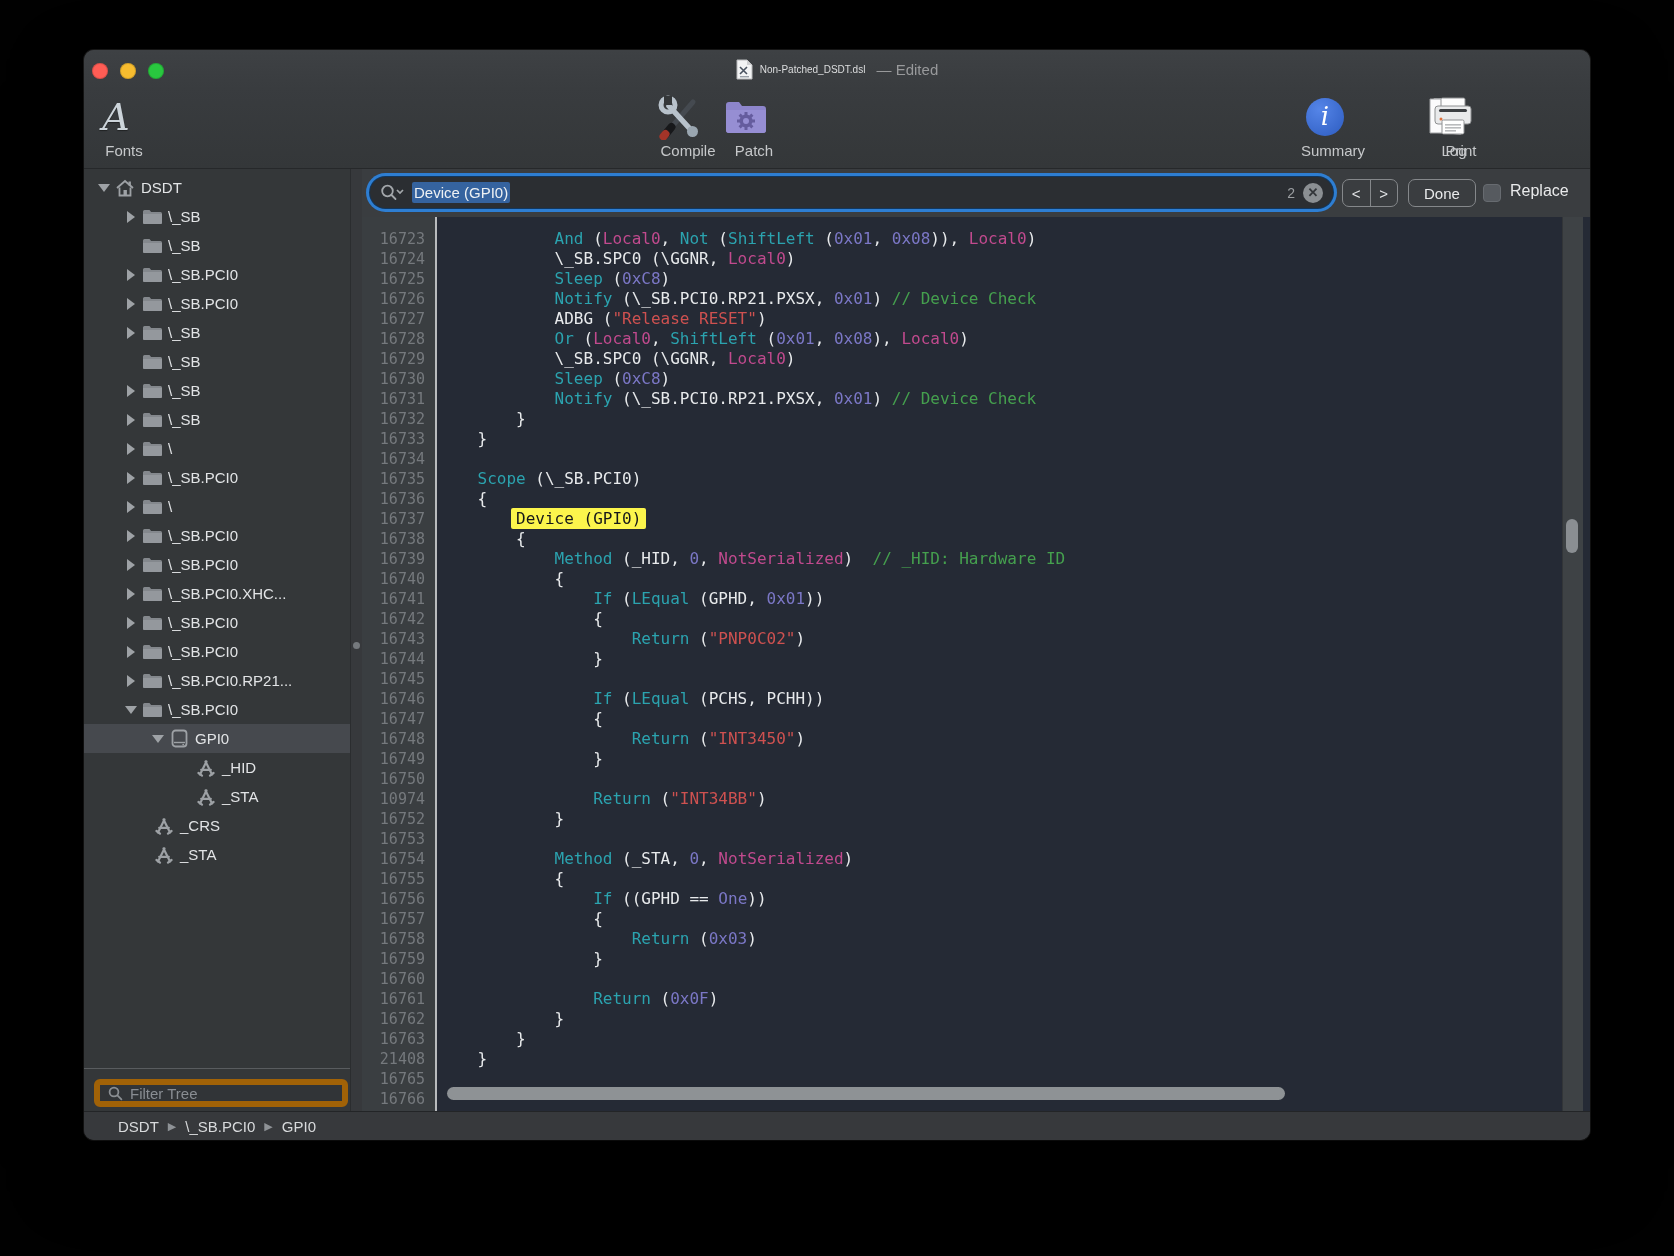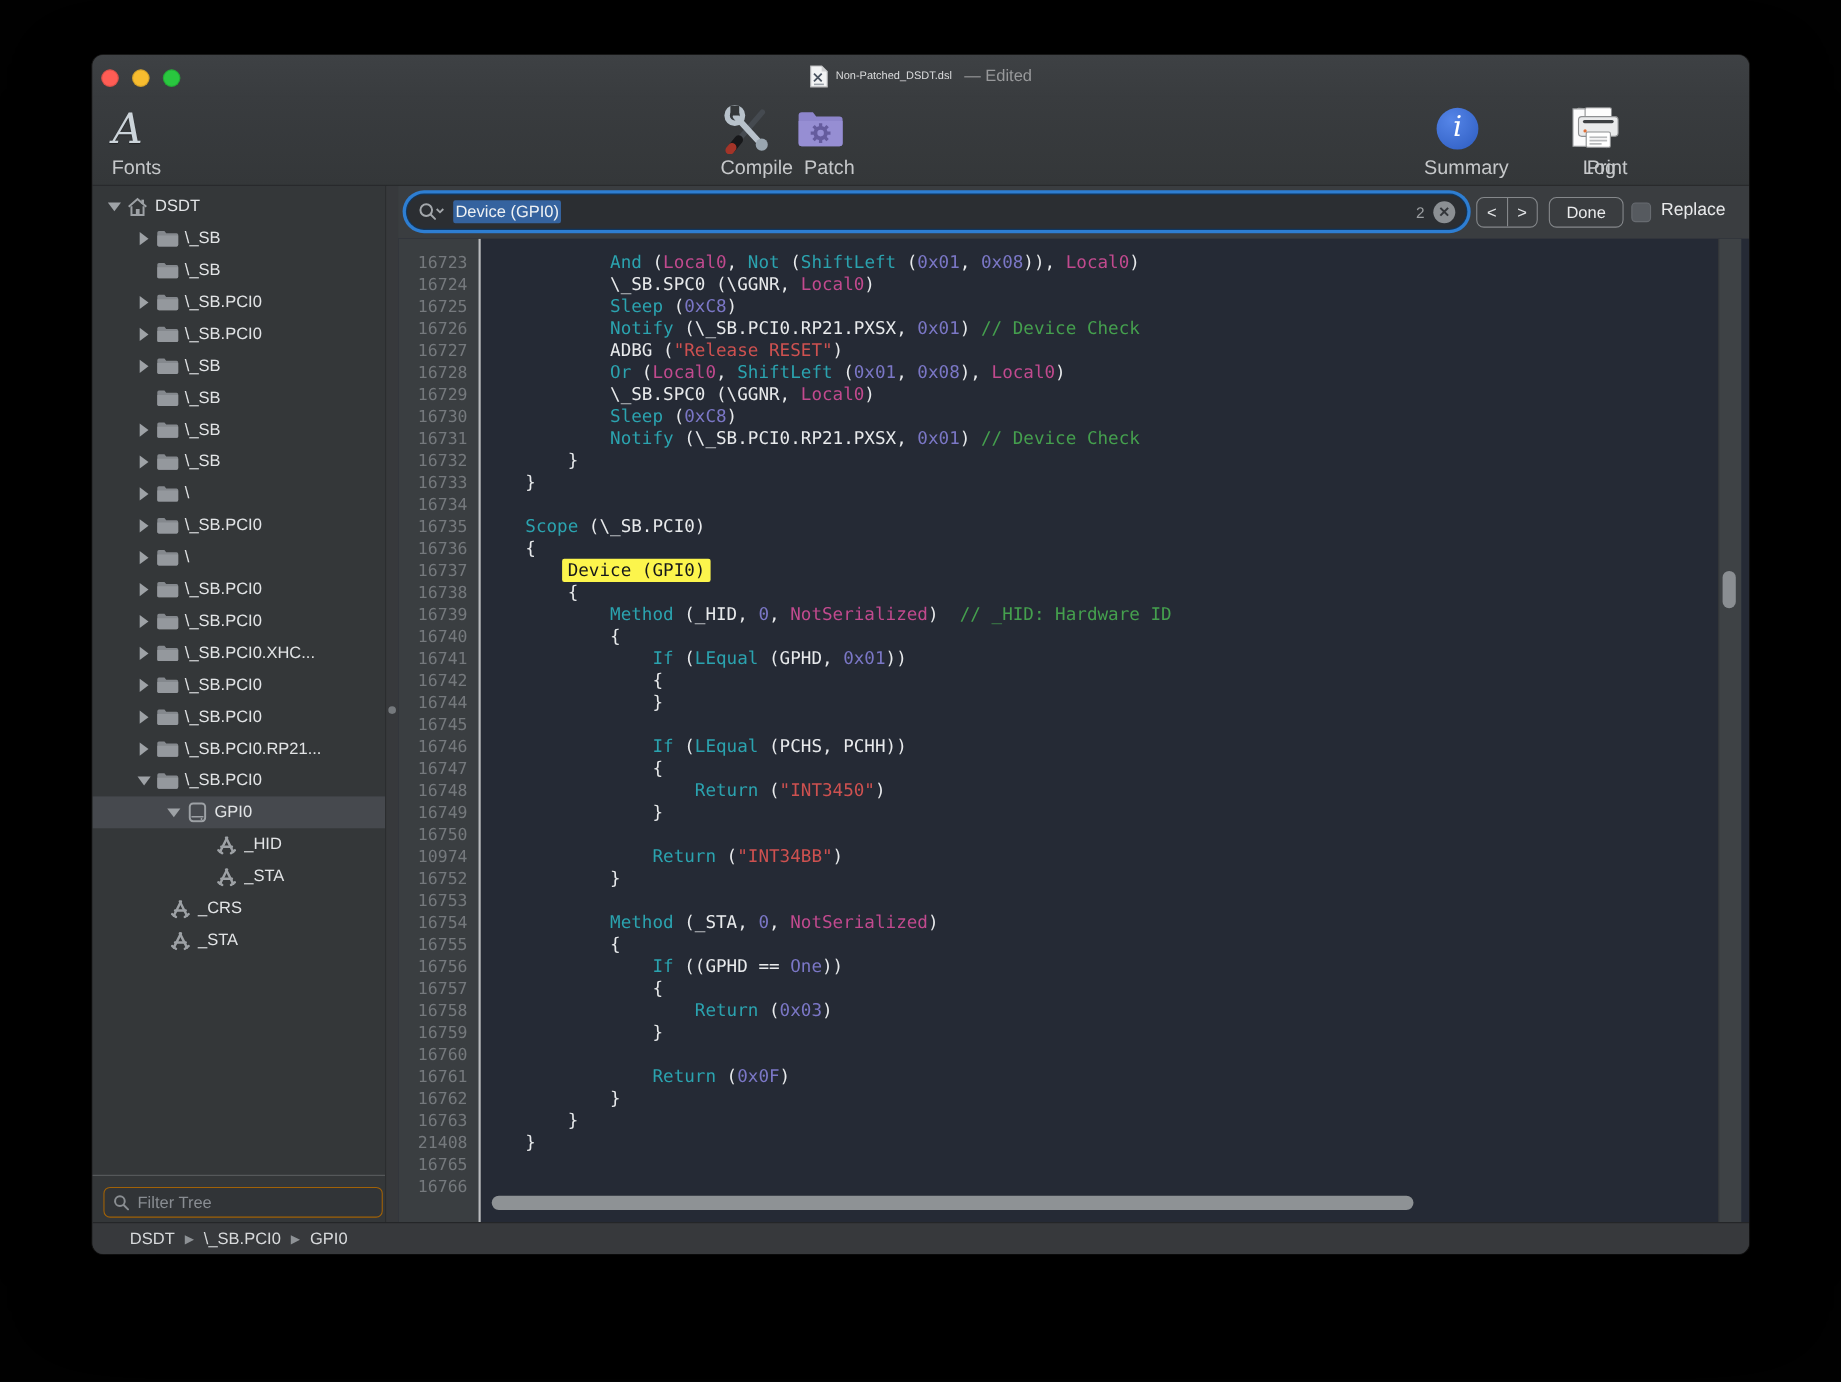--- a/index.html
+++ b/index.html
@@ -15,37 +15,37 @@
   .tl.yellow{left:36px;background:#f7bc2f;box-shadow:inset 0 0 0 1px rgba(0,0,0,.15);}
   .tl.green{left:64px;background:#29c73f;box-shadow:inset 0 0 0 1px rgba(0,0,0,.15);}
   .titlegroup{position:absolute;left:0;right:0;top:0;height:38px;display:flex;align-items:center;justify-content:center;gap:7px;}
   .doc-icon{width:17px;height:21px;position:relative;flex:0 0 17px;}
   .title-text{font-size:10px;color:#dcddde;white-space:pre;}
   .title-suffix{font-size:15px;color:#98999b;white-space:pre;}
   
   .toolbar{position:relative;height:80px;flex:0 0 80px;background:linear-gradient(#393c3f,#343739);border-bottom:1px solid #26282a;}
   .tb-item{position:absolute;top:5px;width:64px;height:72px;display:flex;flex-direction:column;align-items:center;justify-content:flex-start;cursor:default;}
   .tb-icon{height:48px;display:flex;align-items:center;justify-content:center;}
-  .tb-label{font-size:18px;color:#c6c8ca;margin-top:1px;margin-left:16px;}
+  .tb-label{font-size:15px;color:#c6c8ca;margin-top:1px;margin-left:16px;}
   .fonts-glyph{font-family:"DejaVu Serif",serif;font-style:italic;font-size:38px;color:#ccd4da;line-height:42px;text-shadow:0 1px 1px rgba(0,0,0,.4);}
   .summary-circle{width:38px;height:38px;border-radius:50%;background:radial-gradient(circle at 35% 30%,#5585e8,#2d5cc0);
        display:flex;align-items:center;justify-content:center;font-family:"DejaVu Serif",serif;font-style:italic;
        font-size:26px;color:#fff;padding-bottom:2px;box-sizing:border-box;}
   
   .main{position:relative;flex:1 1 auto;display:flex;min-height:0;}
   
   .sidebar{position:relative;width:266px;flex:0 0 266px;background:#343739;}
   .treebox{position:absolute;left:0;top:0;width:266px;height:900px;border-bottom:1px solid #595c5f;overflow:hidden;padding-top:4px;box-sizing:border-box;}
   .tree-row{height:29px;display:flex;align-items:center;color:#e2e4e6;font-size:15px;white-space:nowrap;}
   .tree-row.selected{background:#46494e;}
   .disc{width:15px;flex:0 0 15px;display:flex;align-items:center;justify-content:center;}
   .disc .tri-closed{width:0;height:0;border-top:6px solid transparent;border-bottom:6px solid transparent;border-left:8px solid #9ea2a6;}
   .disc .tri-open{width:0;height:0;border-left:6px solid transparent;border-right:6px solid transparent;border-top:8px solid #9ea2a6;}
   .tree-ic{width:22px;flex:0 0 22px;display:flex;align-items:center;justify-content:center;margin:0 5px 0 3px;}
-  .filterbox{position:absolute;left:10px;top:910px;width:254px;height:28px;border:1px solid #a16207;border-radius:6px;
+  .filterbox{position:absolute;left:10px;top:910px;width:254px;height:28px;border:6px solid #a16207;border-radius:6px;
              background:#313437;display:flex;align-items:center;box-sizing:border-box;padding-left:8px;gap:7px;}
   .filter-ph{font-size:15px;color:#898d92;}
   
   .divider{position:relative;width:12px;flex:0 0 12px;background:#37393c;border-left:1px solid #2b2d2f;box-sizing:border-box;}
   .dimple{position:absolute;left:2px;top:473px;width:7px;height:7px;border-radius:50%;background:#75797d;}
   
   .editor{position:relative;flex:1 1 auto;display:flex;flex-direction:column;min-width:0;}
   .findbar{position:relative;height:48px;flex:0 0 48px;background:#3a3d40;}
   .findfield{position:absolute;left:8px;top:8px;width:963px;height:31px;border-radius:16px;background:#2b2e32;
              box-shadow:0 0 0 1px #11375f,0 0 0 4px #2e7ed2;display:flex;align-items:center;box-sizing:border-box;padding:0 10px;}
@@ -568,20 +568,21 @@
               <div class="cl-row"><span class="cl-num">16733</span><span class="cl-code"><span class="tk-p">    }</span></span></div>
               <div class="cl-row"><span class="cl-num">16734</span><span class="cl-code"></span></div>
               <div class="cl-row"><span class="cl-num">16735</span><span class="cl-code"><span class="tk-p">    </span><span class="tk-k">Scope</span><span class="tk-p"> (\_SB.PCI0)</span></span></div>
               <div class="cl-row"><span class="cl-num">16736</span><span class="cl-code"><span class="tk-p">    {</span></span></div>
               <div class="cl-row"><span class="cl-num">16737</span><span class="cl-code"><span class="tk-p">        </span><span class="tk-h">Device (GPI0)</span></span></div>
               <div class="cl-row"><span class="cl-num">16738</span><span class="cl-code"><span class="tk-p">        {</span></span></div>
               <div class="cl-row"><span class="cl-num">16739</span><span class="cl-code"><span class="tk-p">            </span><span class="tk-k">Method</span><span class="tk-p"> (_HID, </span><span class="tk-n">0</span><span class="tk-p">, </span><span class="tk-v">NotSerialized</span><span class="tk-p">)  </span><span class="tk-c">// _HID: Hardware ID</span></span></div>
               <div class="cl-row"><span class="cl-num">16740</span><span class="cl-code"><span class="tk-p">            {</span></span></div>
               <div class="cl-row"><span class="cl-num">16741</span><span class="cl-code"><span class="tk-p">                </span><span class="tk-k">If</span><span class="tk-p"> (</span><span class="tk-k">LEqual</span><span class="tk-p"> (GPHD, </span><span class="tk-n">0x01</span><span class="tk-p">))</span></span></div>
               <div class="cl-row"><span class="cl-num">16742</span><span class="cl-code"><span class="tk-p">                {</span></span></div>
+              <div class="cl-row"><span class="cl-num">16743</span><span class="cl-code"><span class="tk-p">                    </span><span class="tk-k">Return</span><span class="tk-p"> (</span><span class="tk-s">"PNP0C02"</span><span class="tk-p">)</span></span></div>
               <div class="cl-row"><span class="cl-num">16744</span><span class="cl-code"><span class="tk-p">                }</span></span></div>
               <div class="cl-row"><span class="cl-num">16745</span><span class="cl-code"></span></div>
               <div class="cl-row"><span class="cl-num">16746</span><span class="cl-code"><span class="tk-p">                </span><span class="tk-k">If</span><span class="tk-p"> (</span><span class="tk-k">LEqual</span><span class="tk-p"> (PCHS, PCHH))</span></span></div>
               <div class="cl-row"><span class="cl-num">16747</span><span class="cl-code"><span class="tk-p">                {</span></span></div>
               <div class="cl-row"><span class="cl-num">16748</span><span class="cl-code"><span class="tk-p">                    </span><span class="tk-k">Return</span><span class="tk-p"> (</span><span class="tk-s">"INT3450"</span><span class="tk-p">)</span></span></div>
               <div class="cl-row"><span class="cl-num">16749</span><span class="cl-code"><span class="tk-p">                }</span></span></div>
               <div class="cl-row"><span class="cl-num">16750</span><span class="cl-code"></span></div>
               <div class="cl-row"><span class="cl-num">10974</span><span class="cl-code"><span class="tk-p">                </span><span class="tk-k">Return</span><span class="tk-p"> (</span><span class="tk-s">"INT34BB"</span><span class="tk-p">)</span></span></div>
               <div class="cl-row"><span class="cl-num">16752</span><span class="cl-code"><span class="tk-p">            }</span></span></div>
               <div class="cl-row"><span class="cl-num">16753</span><span class="cl-code"></span></div>

